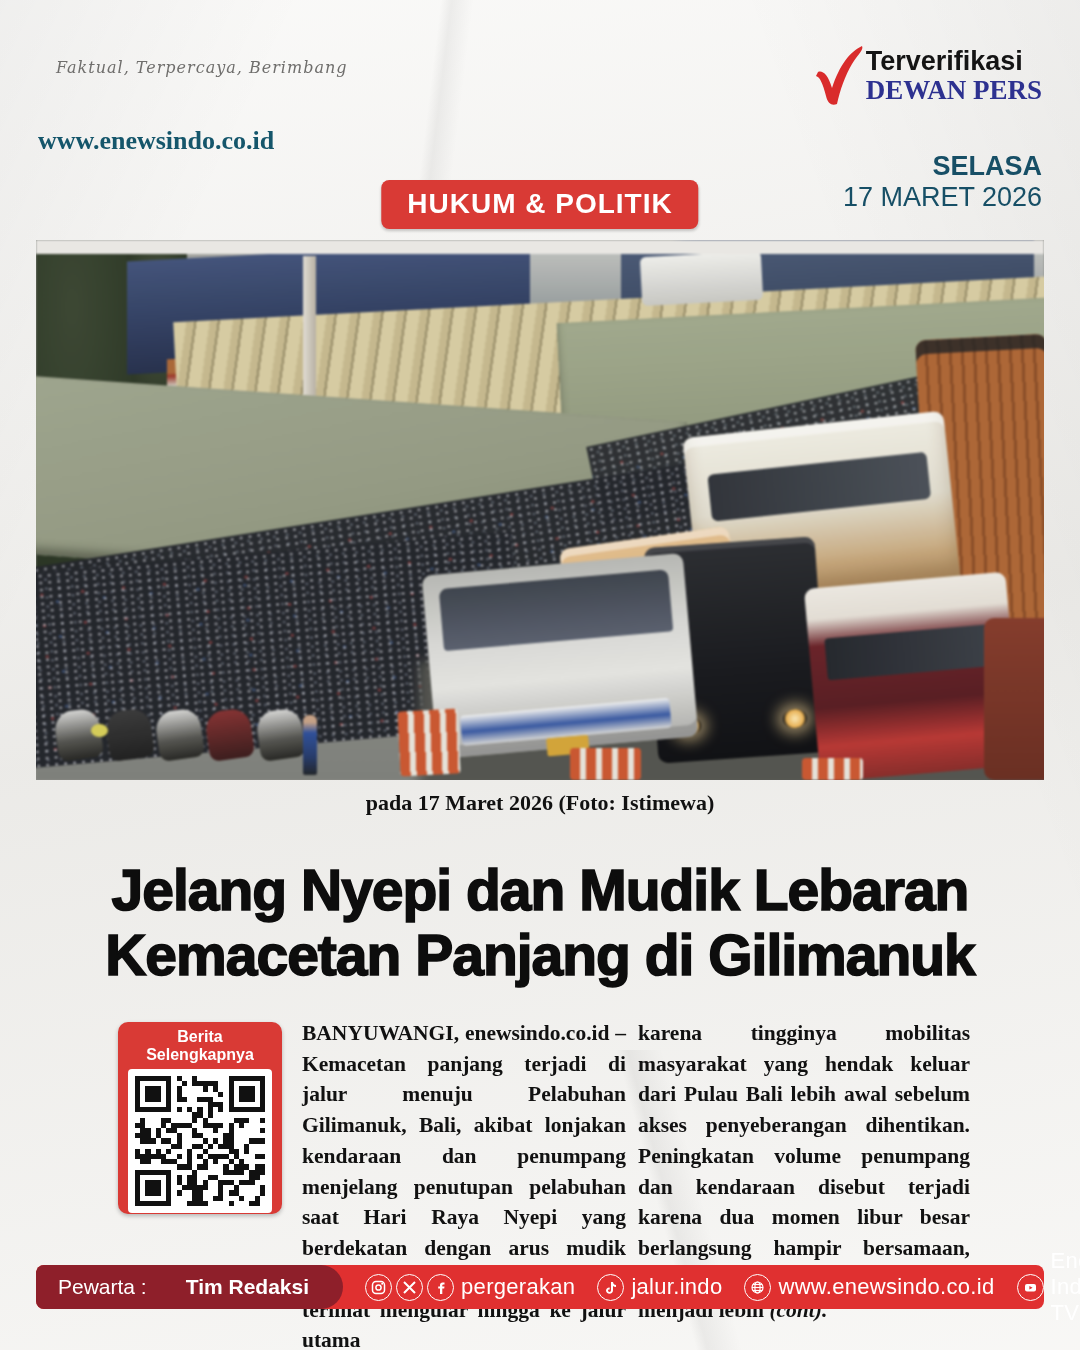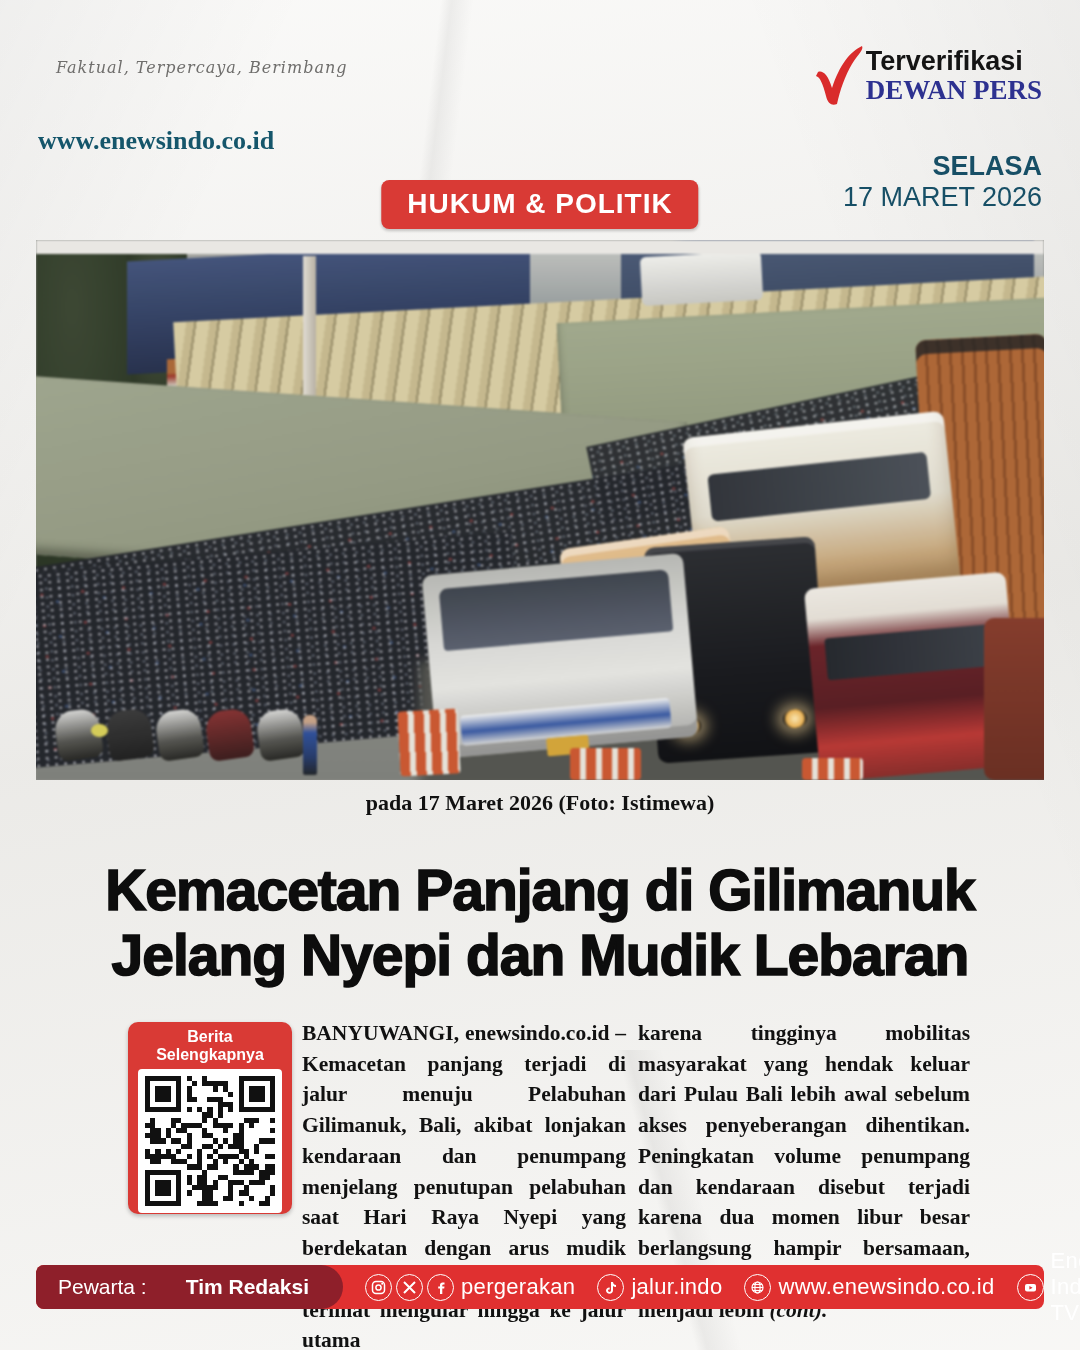--- a/index.html
+++ b/index.html
@@ -158,21 +158,21 @@
 
   .caption { position:absolute; left:36px; top:786px; width:1008px; text-align:center;
     font-family:"Liberation Serif", serif; font-weight:bold; font-size:22px; color:#111;
     line-height:1.5; }
 
   .headline { position:absolute; left:20px; top:858px; width:1040px; text-align:center;
     font-weight:bold; font-size:57px; line-height:1.14; color:#0d0d0d;
     letter-spacing:-1px; -webkit-text-stroke:1.6px #0d0d0d; }
 
   
-  .qr-frame { position:absolute; left:128px; top:1022px; width:164px; height:192px;
+  .qr-frame { position:absolute; left:118px; top:1022px; width:164px; height:192px;
     background:#d93a35; border-radius:10px; padding:6px 10px 10px; box-shadow:0 2px 4px rgba(0,0,0,.25); }
   .qr-label { color:#fff; font-weight:bold; font-size:16px; text-align:center; margin-bottom:5px; }
   .qr-box { width:144px; height:144px; background:#fff; border-radius:4px; padding:7px; }
   .qr-box svg { width:100%; height:100%; display:block; }
 
   .col { position:absolute; top:1018px; font-family:"Liberation Serif", serif; font-weight:bold;
     font-size:21.5px; color:#111; line-height:1.43; text-align:justify; }
   .col1 { left:302px; width:324px; }
   .col2 { left:638px; width:332px; }
   .cont-italic { font-style:italic; }
@@ -277,22 +277,22 @@
       <div class="barrier b3"></div>
       <div class="topstrip"></div>
     </div>
   </div>
 
   <div class="caption">
     <div>pada 17 Maret 2026  (Foto: Istimewa)</div>
   </div>
 
   <div class="headline">
+    <div>Jelang Nyepi dan Mudik Lebaran</div>
     <div>Kemacetan Panjang di Gilimanuk</div>
-    <div>Jelang Nyepi dan Mudik Lebaran</div>
   </div>
 
   <div class="qr-frame">
     <div class="qr-label">Berita Selengkapnya</div>
     <div class="qr-box">
         <svg id="qr-svg" viewBox="0 0 25 25" shape-rendering="crispEdges">
           <rect x="0" y="0" width="1" height="1" fill="#111"></rect>
           <rect x="1" y="0" width="1" height="1" fill="#111"></rect>
           <rect x="2" y="0" width="1" height="1" fill="#111"></rect>
           <rect x="3" y="0" width="1" height="1" fill="#111"></rect>

